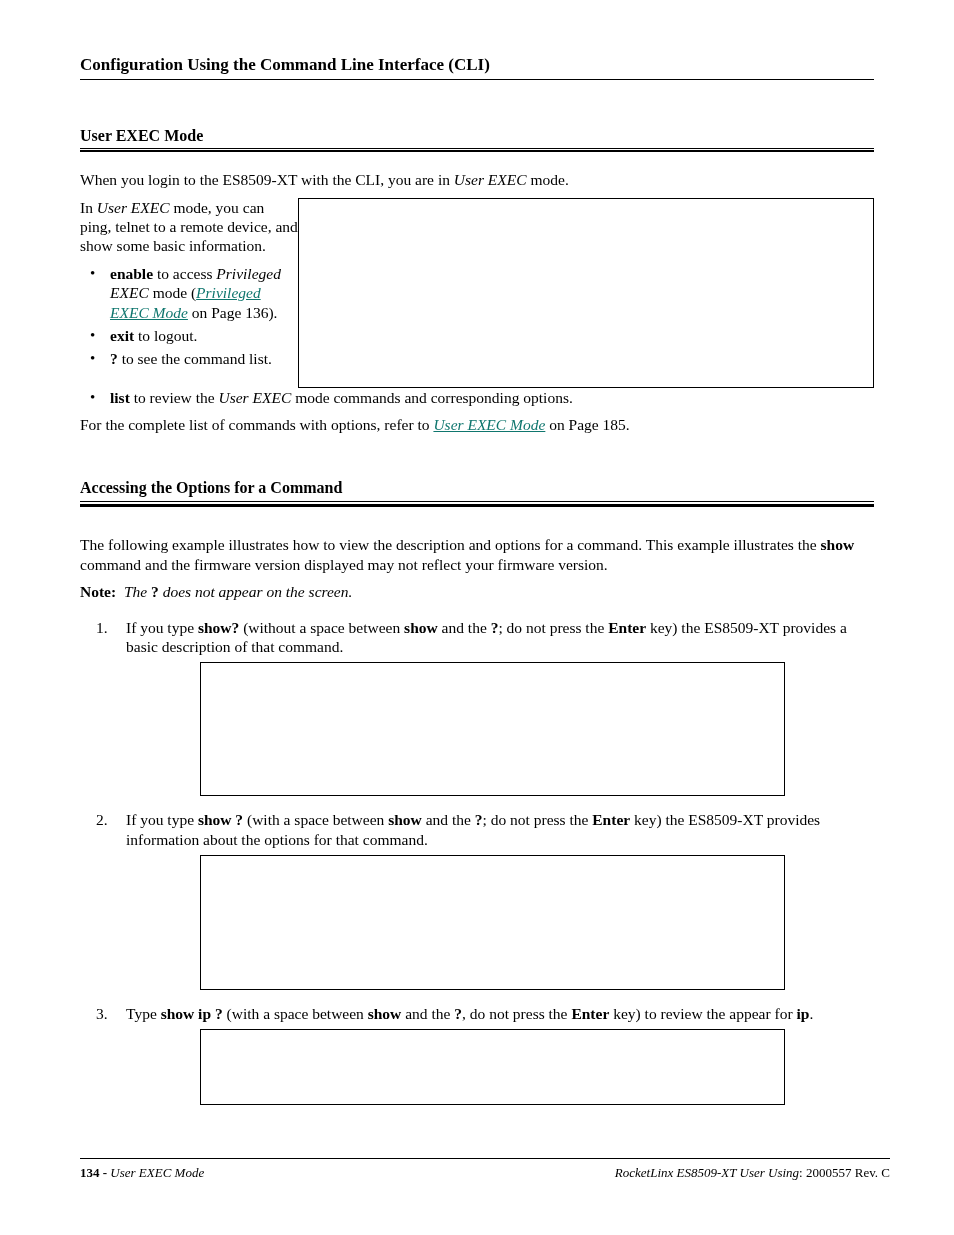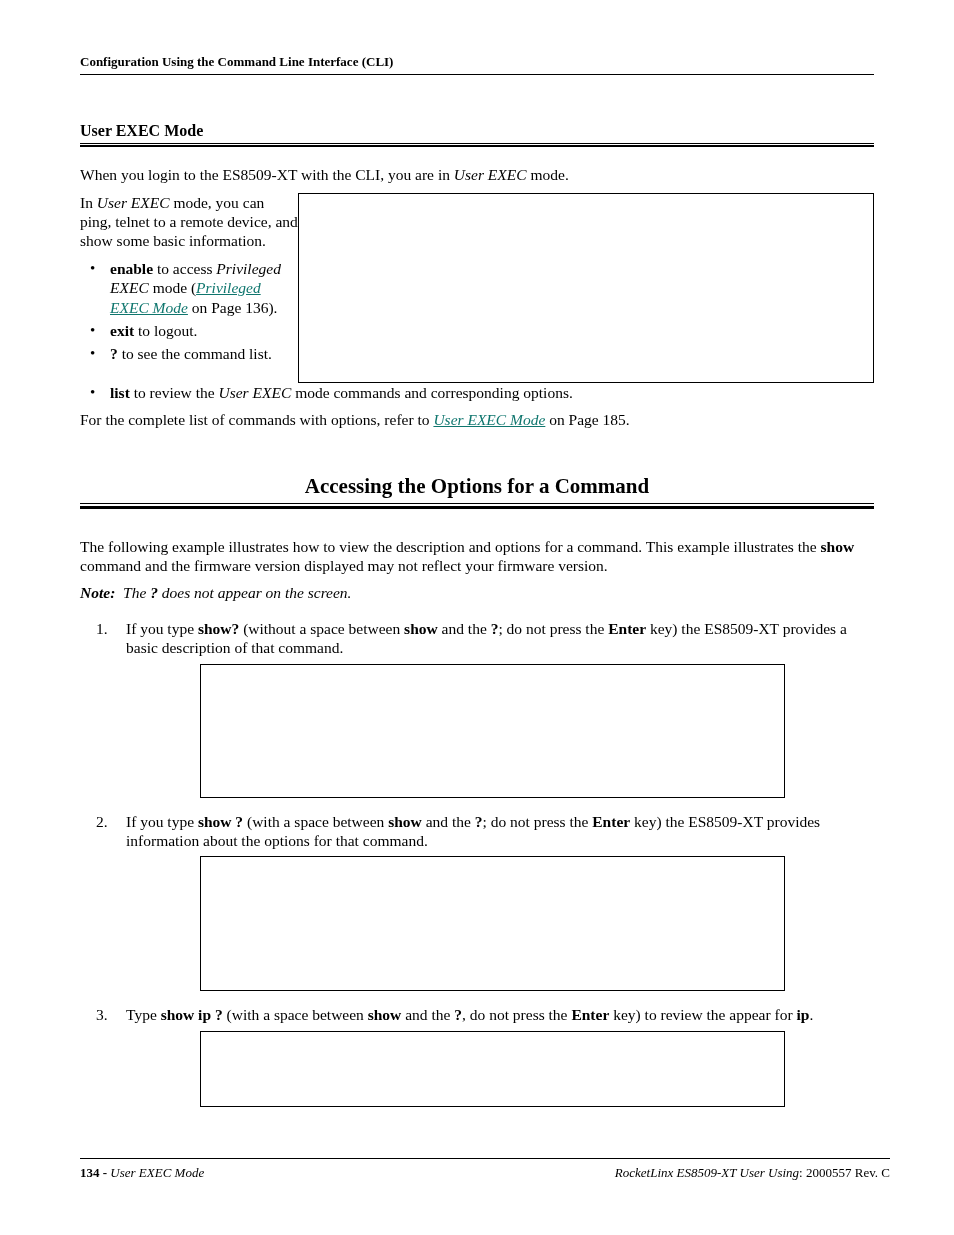--- a/index.html
+++ b/index.html
@@ -10,40 +10,39 @@
     width: 954px;
     height: 1235px;
     position: relative;
     padding: 54px 80px 60px 80px;
     font-size: 15.5px;
     line-height: 1.25;
   }
   .running-header {
     font-family: "Times New Roman", Times, serif;
     font-weight: bold;
-    font-size: 13px;
+    font-size: 17px;
     padding-bottom: 4px;
     border-bottom: 1px solid #000;
     margin-bottom: 46px;
   }
   .section-title {
     font-family: "Times New Roman", Times, serif;
     font-weight: bold;
     font-size: 16px;
     padding-bottom: 1px;
     margin-bottom: 0;
   }
   .section-rule-thin { border-top: 1px solid #000; margin-top: 1px; }
   .section-rule-thick { border-top: 2.5px solid #000; margin-top: 1px; margin-bottom: 18px; }
   .h2-title {
     font-family: "Times New Roman", Times, serif;
     font-weight: bold;
-    font-size: 21px;
+    font-size: 16px;
     padding-bottom: 1px;
-    text-align: center;
   }
   .h2-rule-thin { border-top: 1px solid #000; margin-top: 2px; }
   .h2-rule-thick { border-top: 3px solid #000; margin-top: 2px; margin-bottom: 28px; }
 
   p { margin: 0 0 8px 0; }
 
   .wrap-row { display: flex; align-items: flex-start; }
   .wrap-col { flex: 0 0 218px; }
   .fig-box-a {
     flex: 1;
@@ -66,21 +65,21 @@
   ol > li::before {
     content: counter(item) ".";
     position: absolute;
     left: -30px;
     top: 0;
   }
 
   .link { color: #0f766e; text-decoration: underline; font-style: italic; }
   .italic { font-style: italic; }
   .bold { font-weight: bold; }
-  .bolditalic { font-weight: bold; font-style: italic; }
+  .bolditalic { font-weight: bold; }
 
   .note-line { margin: 4px 0 6px 0; }
 
   .fig-box {
     border: 1px solid #000;
     margin: 6px auto 14px auto;
   }
   .fig-b { width: 585px; height: 134px; }
   .fig-c { width: 585px; height: 135px; }
   .fig-d { width: 585px; height: 76px; }

